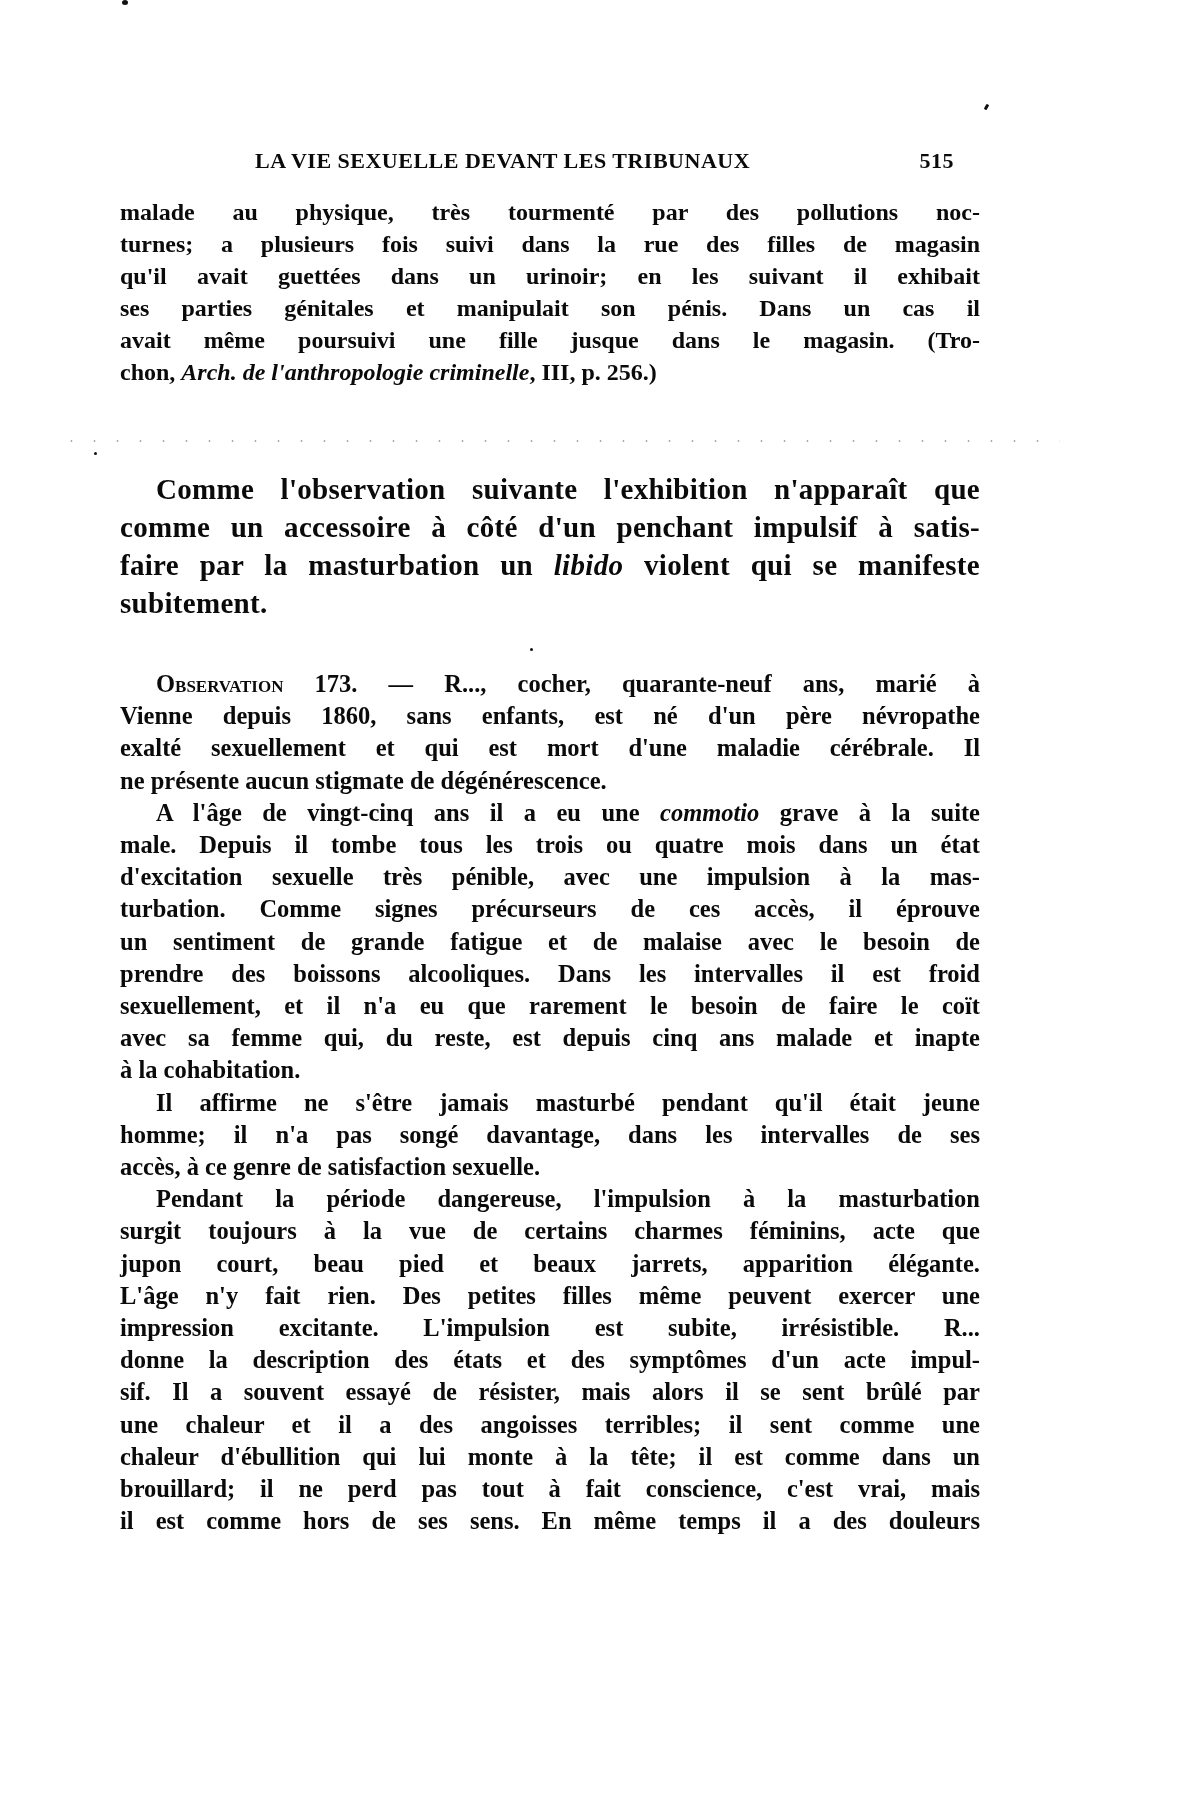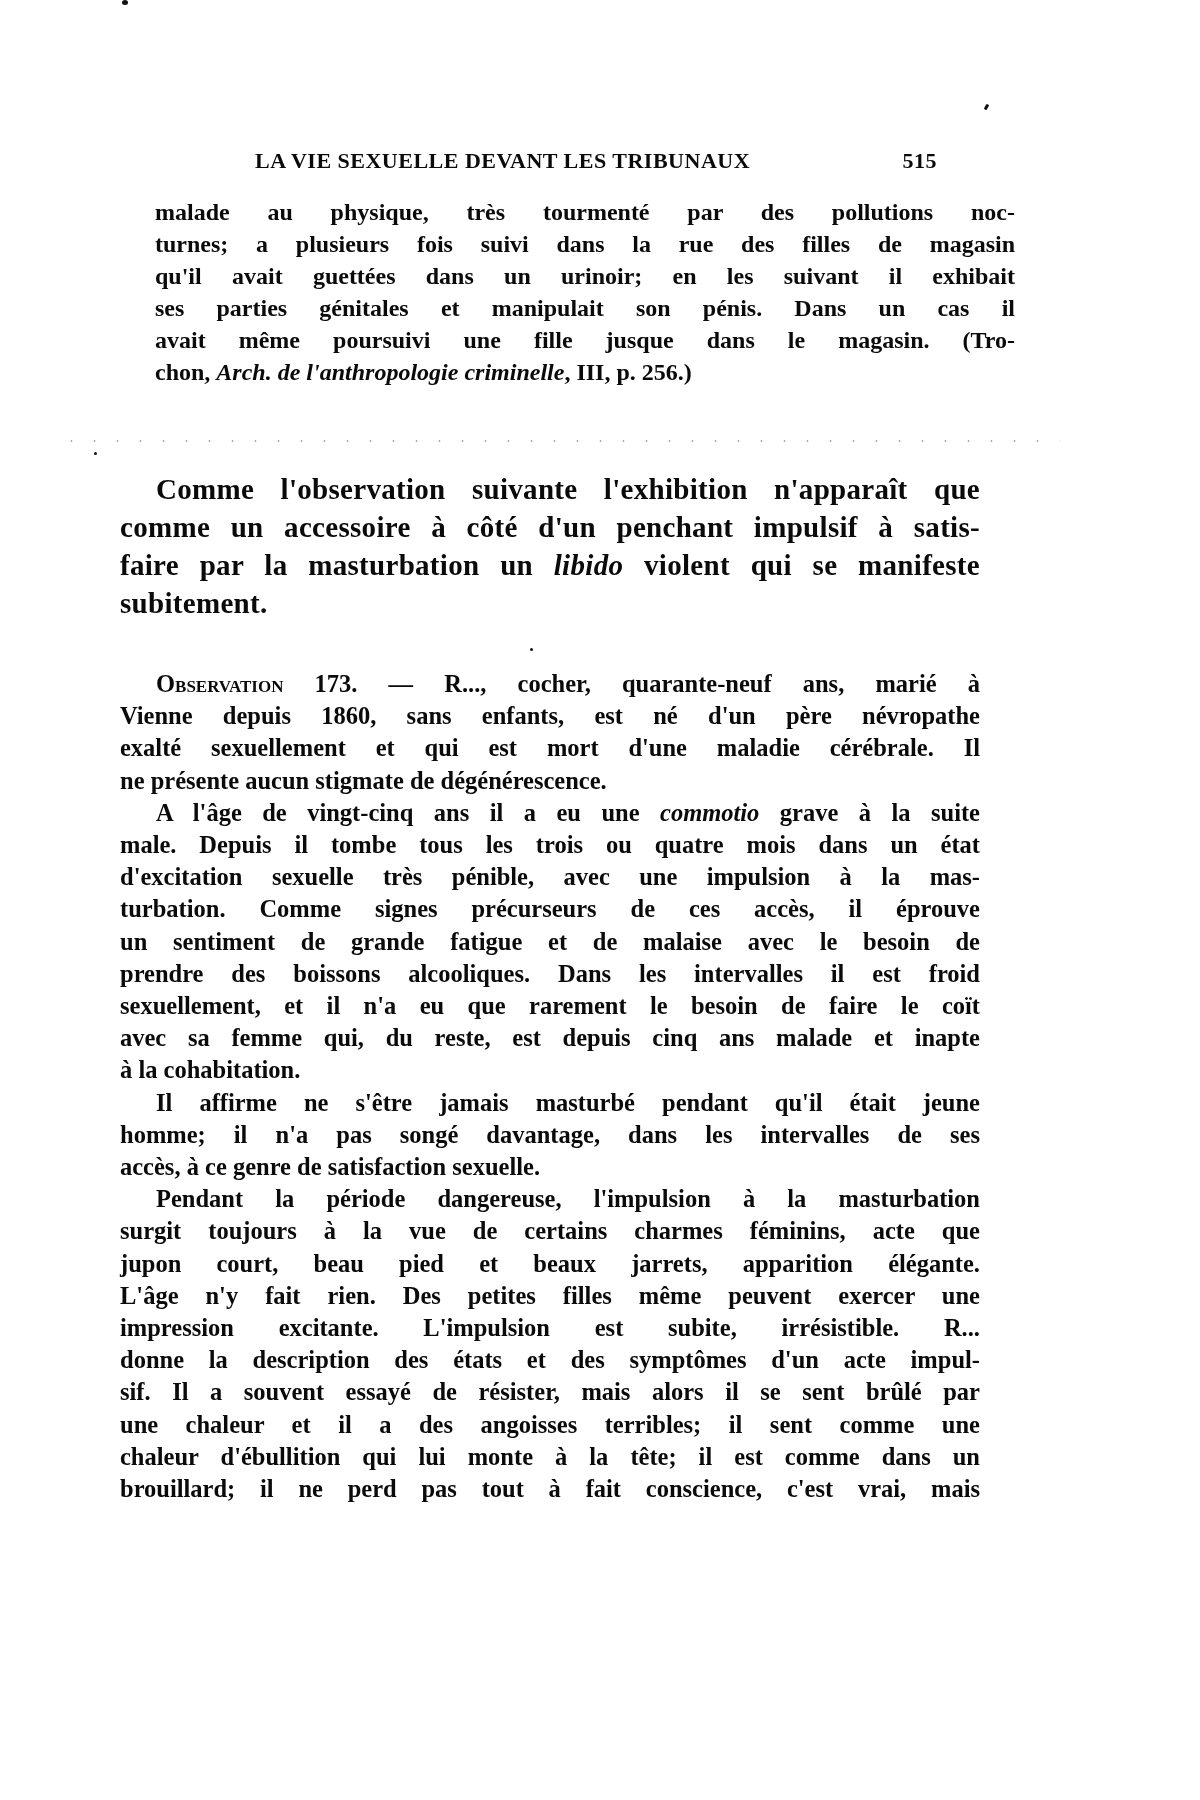--- a/index.html
+++ b/index.html
@@ -9,25 +9,25 @@
     color: #0a0a0a;
   }
   .page { position: absolute; left: 0; top: 0; width: 1200px; height: 1416px; }
   .speck { position: absolute; background: #111; border-radius: 50%; }
   .header {
     position: absolute; top: 148px; left: 255px; width: 700px; height: 32px;
     font-weight: bold; font-size: 22px; letter-spacing: 0.5px;
     font-family: "Liberation Serif", serif;
   }
   .header .title { position: absolute; left: 0; top: 0; }
-  .header .pageno { position: absolute; right: 18px; top: 0; margin-left: 20px; }
+  .header .pageno { position: absolute; right: 1px; top: 0; margin-left: 20px; }
   .block { position: absolute; left: 120px; width: 860px; font-weight: bold; }
   .line { display: block; white-space: nowrap; text-align: justify; text-align-last: justify; }
   .line.last { text-align-last: left; }
-  .quote { top: 196px; font-size: 24px; line-height: 32px; margin-left: 35px; }
+  .quote { top: 196px; font-size: 24px; line-height: 32px; }
   .intro { top: 470px; font-size: 29px; line-height: 38px; }
   .intro .line { letter-spacing: 0.3px; }
   .obs { top: 668px; font-size: 24.5px; line-height: 32.2px; }
   .indent { padding-left: 36px; }
   .sc { font-variant: small-caps; }
   .it { font-style: italic; }
   .dots { position: absolute; top: 438px; left: 60px; width: 1000px; height: 6px; }
 </style>
 </head>
 <body>
@@ -84,15 +84,16 @@
     <span class="line indent">Pendant la période dangereuse, l'impulsion à la masturbation</span>
     <span class="line">surgit toujours à la vue de certains charmes féminins, acte que</span>
     <span class="line">jupon court, beau pied et beaux jarrets, apparition élégante.</span>
     <span class="line">L'âge n'y fait rien. Des petites filles même peuvent exercer une</span>
     <span class="line">impression excitante. L'impulsion est subite, irrésistible. R...</span>
     <span class="line">donne la description des états et des symptômes d'un acte impul-</span>
     <span class="line">sif. Il a souvent essayé de résister, mais alors il se sent brûlé par</span>
     <span class="line">une chaleur et il a des angoisses terribles; il sent comme une</span>
     <span class="line">chaleur d'ébullition qui lui monte à la tête; il est comme dans un</span>
     <span class="line">brouillard; il ne perd pas tout à fait conscience, c'est vrai, mais</span>
+    <span class="line">il est comme hors de ses sens. En même temps il a des douleurs</span>
   </div>
 
 </div>
 
 </body></html>

